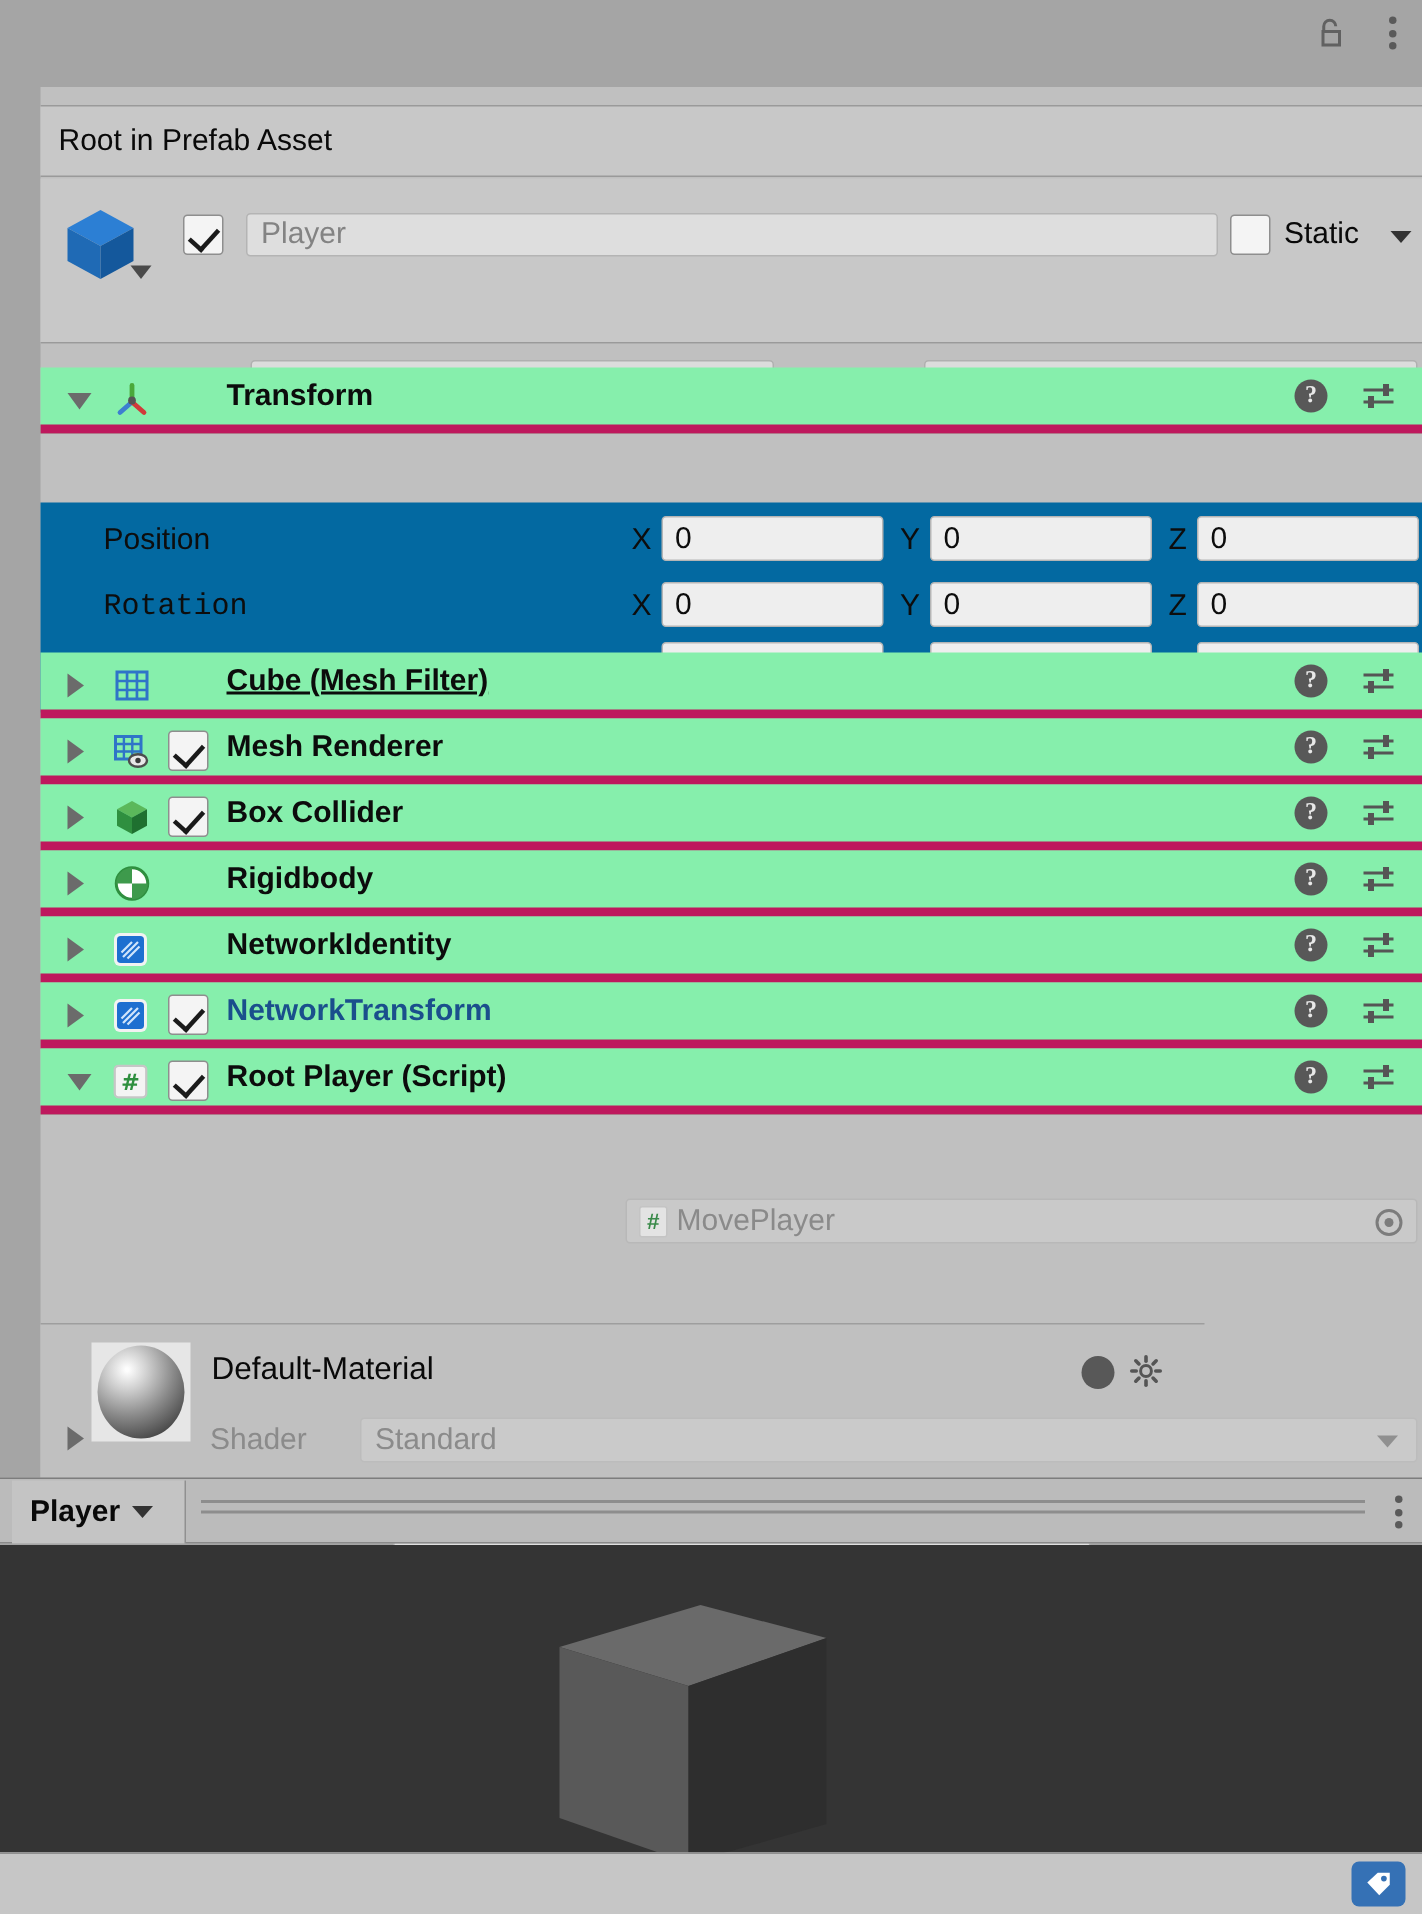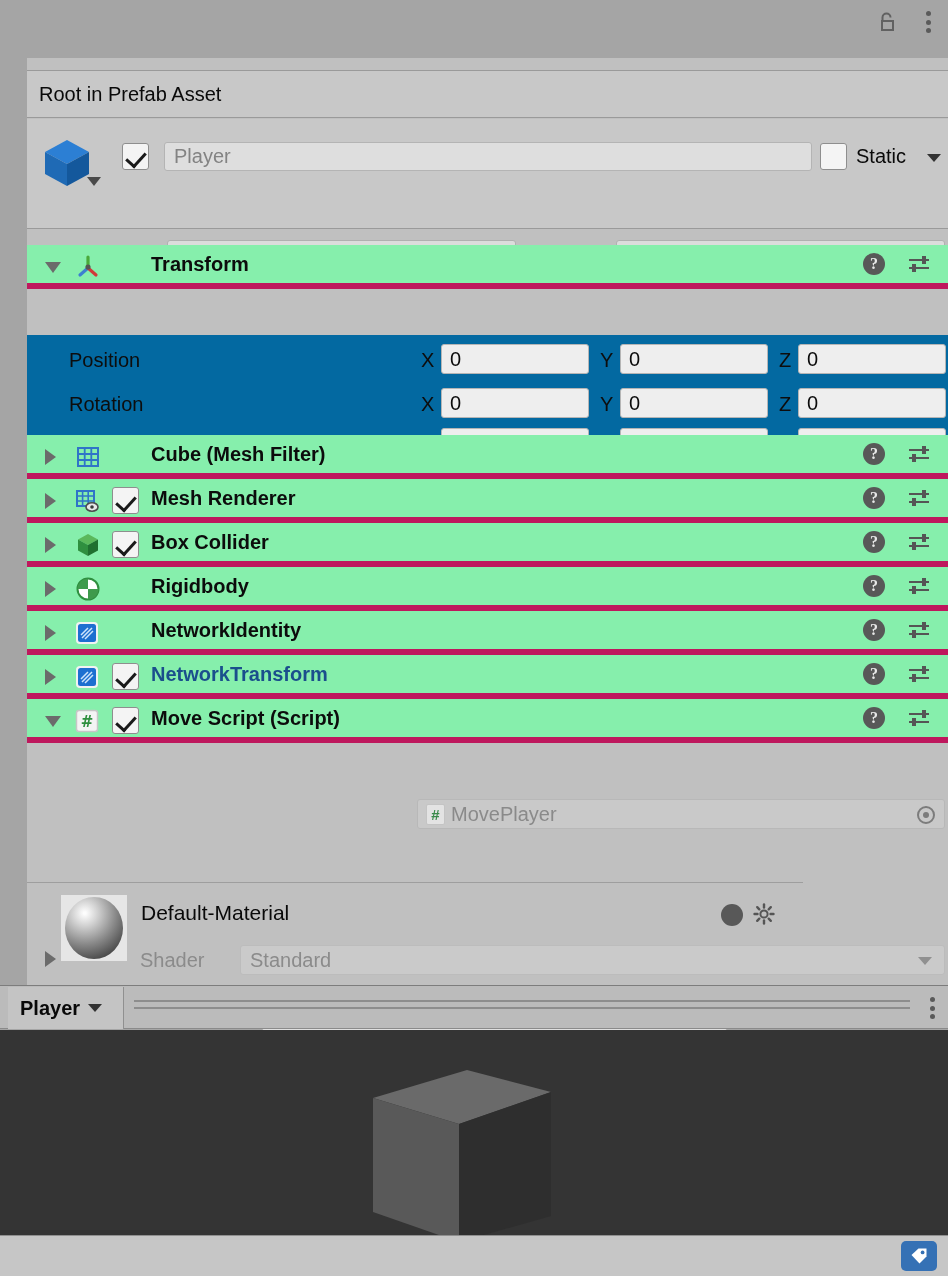--- a/index.html
+++ b/index.html
@@ -359,21 +359,21 @@
       </div>
     <div class="axis-label" style="left:573px; top:14px;">Y</div>
     <div class="num-field" style="left:593px; top:9px; width:148px;">
         <span>0</span>
       </div>
     <div class="axis-label" style="left:752px; top:14px;">Z</div>
     <div class="num-field" style="left:771px; top:9px; width:148px;">
         <span>0</span>
       </div>
 
-    <div class="prop-label" style="left:42px; top:58px;">Rotation</div>
+    <div class="prop-label" style="left:42px; top:58px;font-family:Liberation Mono, monospace;">Rotation</div>
     <div class="axis-label" style="left:394px; top:58px;">X</div>
     <div class="num-field" style="left:414px; top:53px; width:148px;">
         <span>0</span>
       </div>
     <div class="axis-label" style="left:573px; top:58px;">Y</div>
     <div class="num-field" style="left:593px; top:53px; width:148px;">
         <span>0</span>
       </div>
     <div class="axis-label" style="left:752px; top:58px;">Z</div>
     <div class="num-field" style="left:771px; top:53px; width:148px;">
@@ -394,21 +394,21 @@
         <span>1</span>
       </div>
   </div>
 
   <div class="comp-row" style="top:377px;">
     <div class="foldout closed" style="top:14px;"></div>
     <svg class="comp-icon" style="top:9px;" viewBox="0 0 26 26">
       <rect x="3" y="4" width="20" height="18" fill="none" stroke="#2f74c8" stroke-width="2"></rect>
       <path d="M9.7 4 v18 M16.3 4 v18 M3 10 h20 M3 16 h20" stroke="#2f74c8" stroke-width="1.8"></path>
     </svg>
-    <div class="comp-title" style="left:124px;">Cube (Mesh Filter)</div>
+    <div class="comp-title" style="left:124px;text-decoration:underline;">Cube (Mesh Filter)</div>
     <div class="row-tools">
       <div class="help-icon">?</div>
       <svg class="preset-icon" viewBox="0 0 24 22">
           <path d="M2 7 h20 M2 15 h20" stroke="#555" stroke-width="2"></path>
           <rect x="15" y="3" width="4" height="8" fill="#555"></rect>
           <rect x="5" y="11" width="4" height="8" fill="#555"></rect>
         </svg>
       <div class="kebab">
           <i></i>
           <i></i>
@@ -536,21 +536,21 @@
     </div>
   </div>
 
   <div class="comp-row" style="top:641px;">
     <div class="foldout open" style="top:17px;"></div>
     <svg class="comp-icon" style="top:10px; width:24px; height:24px;" viewBox="0 0 24 24">
       <rect x="1.5" y="1.5" width="21" height="21" rx="2.5" fill="#f4f4f4" stroke="#c6c6c6" stroke-width="1.5"></rect>
       <text x="12" y="17.5" font-size="15" font-weight="bold" fill="#2f8f3f" text-anchor="middle" font-family="DejaVu Sans, sans-serif">#</text>
     </svg>
     <div class="cb checked comp-check" style="top:8px;"></div>
-    <div class="comp-title" style="left:124px;">Move Script (Script)</div>
+    <div class="comp-title" style="left:124px;">Root Player (Script)</div>
     <div class="row-tools">
       <div class="help-icon">?</div>
       <svg class="preset-icon" viewBox="0 0 24 22">
           <path d="M2 7 h20 M2 15 h20" stroke="#555" stroke-width="2"></path>
           <rect x="15" y="3" width="4" height="8" fill="#555"></rect>
           <rect x="5" y="11" width="4" height="8" fill="#555"></rect>
         </svg>
       <div class="kebab">
           <i></i>
           <i></i>

